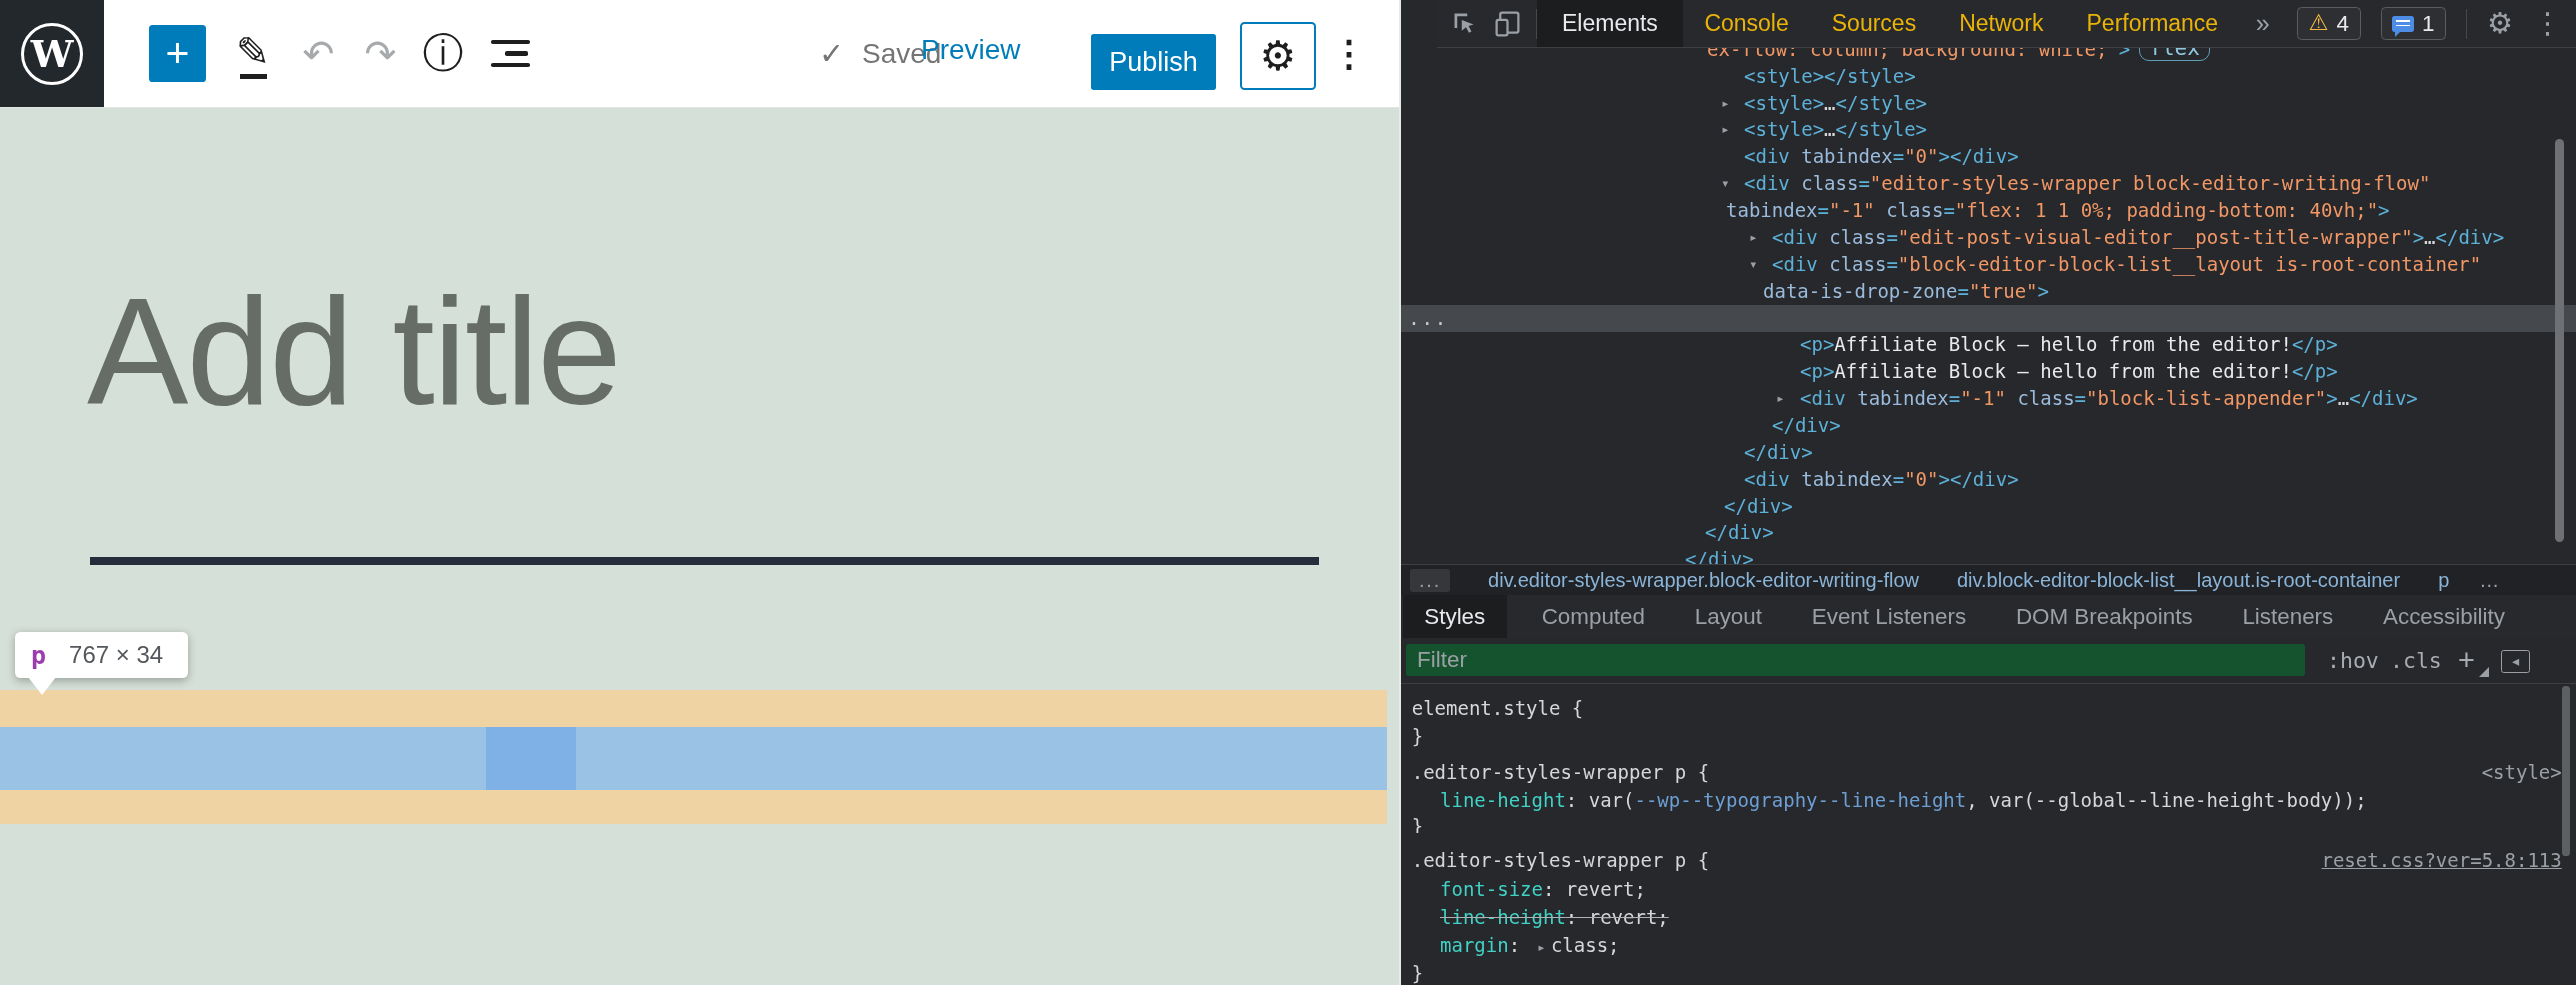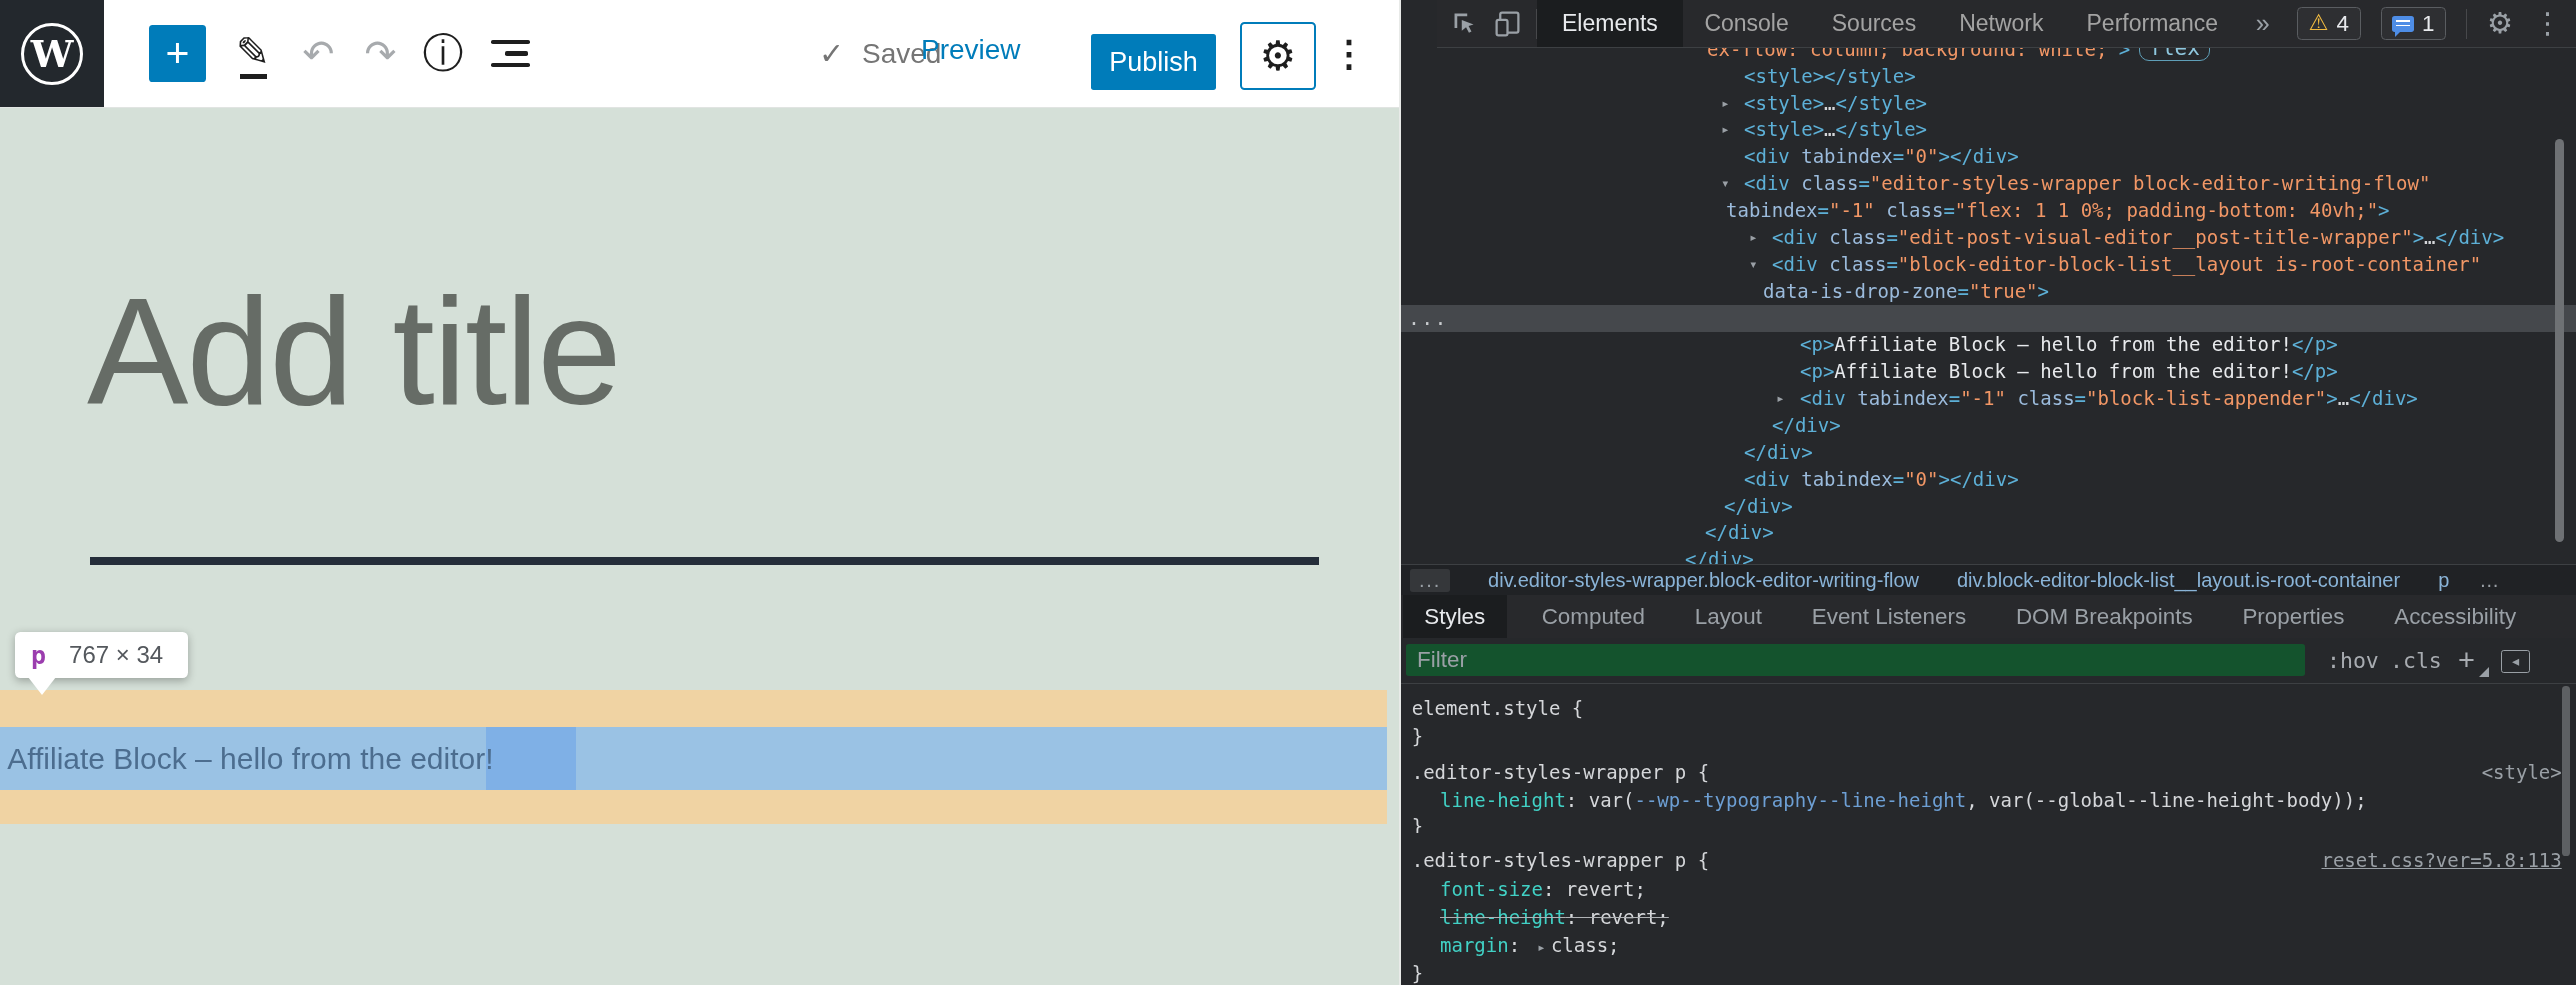--- a/index.html
+++ b/index.html
@@ -41,21 +41,21 @@
   .ov-margin-bot{position:absolute;left:0;top:790px;width:1387px;height:34px;background:#f0d3a3;}
   .ov-selection{position:absolute;left:486px;top:727px;width:90px;height:63px;background:#7fb0e6;}
   .block-text{position:absolute;left:7.2px;top:727px;height:63px;display:flex;align-items:center;font-size:30px;color:#4c6d8f;z-index:2;white-space:nowrap;}
   .pane-divider{position:absolute;left:1399px;top:0;width:1.8px;height:985px;background:#e8eae8;}
   
   .devtools{position:absolute;left:1401px;top:0;width:1175px;height:985px;background:#26282b;color:#e8eaed;}
   .dt-tabbar{position:absolute;left:0;top:0;width:1175px;height:47px;background:#28292c;border-bottom:0.9px solid #3d4043;z-index:5;margin-left:36px;}
   .dt-left-icons{position:absolute;left:12.5px;top:0;height:47px;display:flex;align-items:center;gap:14.3px;}
   .vsep{width:0.9px;height:30px;background:#47484b;}
   .dt-tabs{position:absolute;left:100px;top:0;height:47px;display:flex;align-items:stretch;}
-  .dt-tab{display:flex;align-items:center;padding:0 21.5px;color:#a3a3a3;font-size:23px;}
+  .dt-tab{display:flex;align-items:center;padding:0 21.5px;color:#eab308;font-size:23px;}
   .dt-tab.active{background:#1b1d1f;color:#e8eaed;padding:0 25px;}
   .more-chevron{display:flex;align-items:center;padding:0 16px;color:#9aa0a6;font-size:25px;}
   .dt-right{position:absolute;right:9px;top:0;height:47px;display:flex;align-items:center;gap:20px;}
   .badge{display:flex;align-items:center;gap:8px;border:0.9px solid #5a5d61;background:#2e2f32;border-radius:4.5px;padding:2.7px 10.7px;font-size:22.4px;color:#e8eaed;}
   .warn-tri{color:#f2bb40;font-size:22.4px;line-height:1;}
   .bubble{position:relative;width:21.5px;height:16px;background:#4e8de6;border-radius:2.7px;}
   .bubble:after{content:'';position:absolute;left:2.7px;bottom:-5.4px;border:5.4px solid transparent;border-top-color:#4e8de6;border-left-color:#4e8de6;}
   .bubble i{position:absolute;left:3.6px;right:3.6px;height:1.8px;background:#fff;}
   .dt-icon{color:#9aa0a6;font-size:29px;line-height:1;}
   .inspect-svg,.device-svg{width:29px;height:29px;}
@@ -146,21 +146,20 @@
         </div>
     </div>
 
     <div class="add-title">Add title</div>
     <div class="separator-block"></div>
 
     <div class="ov-margin-top"></div>
     <div class="ov-content"></div>
     <div class="ov-selection"></div>
     <div class="ov-margin-bot"></div>
-    <div class="block-text">Affiliate Block – hello from the editor!</div>
 
     <div class="tip">
       <span class="tag">p</span>
       <span class="dims">767 × 34</span>
     </div>
     <div class="tip-arrow"></div>
   </div>
 
   <div class="pane-divider"></div>
 
@@ -282,21 +281,21 @@
       <span class="crumb">p</span>
       <span class="crumb-trailing">…</span>
     </div>
 
     <div class="styles-tabbar">
       <div class="st-tab active">Styles</div>
       <div class="st-tab" style="margin-left:21.5px">Computed</div>
       <div class="st-tab" style="margin-left:23px">Layout</div>
       <div class="st-tab" style="margin-left:23px">Event Listeners</div>
       <div class="st-tab" style="margin-left:23px">DOM Breakpoints</div>
-      <div class="st-tab" style="margin-left:23px">Properties</div>
+      <div class="st-tab" style="margin-left:23px">Listeners</div>
       <div class="st-tab" style="margin-left:23px">Accessibility</div>
     </div>
 
     <div class="filter-row">
       <div class="filter-field">
         <span>Filter</span>
       </div>
       <div class="hovcls hov">:hov</div>
       <div class="hovcls cls">.cls</div>
       <div class="hovcls plusbtn">+</div>

